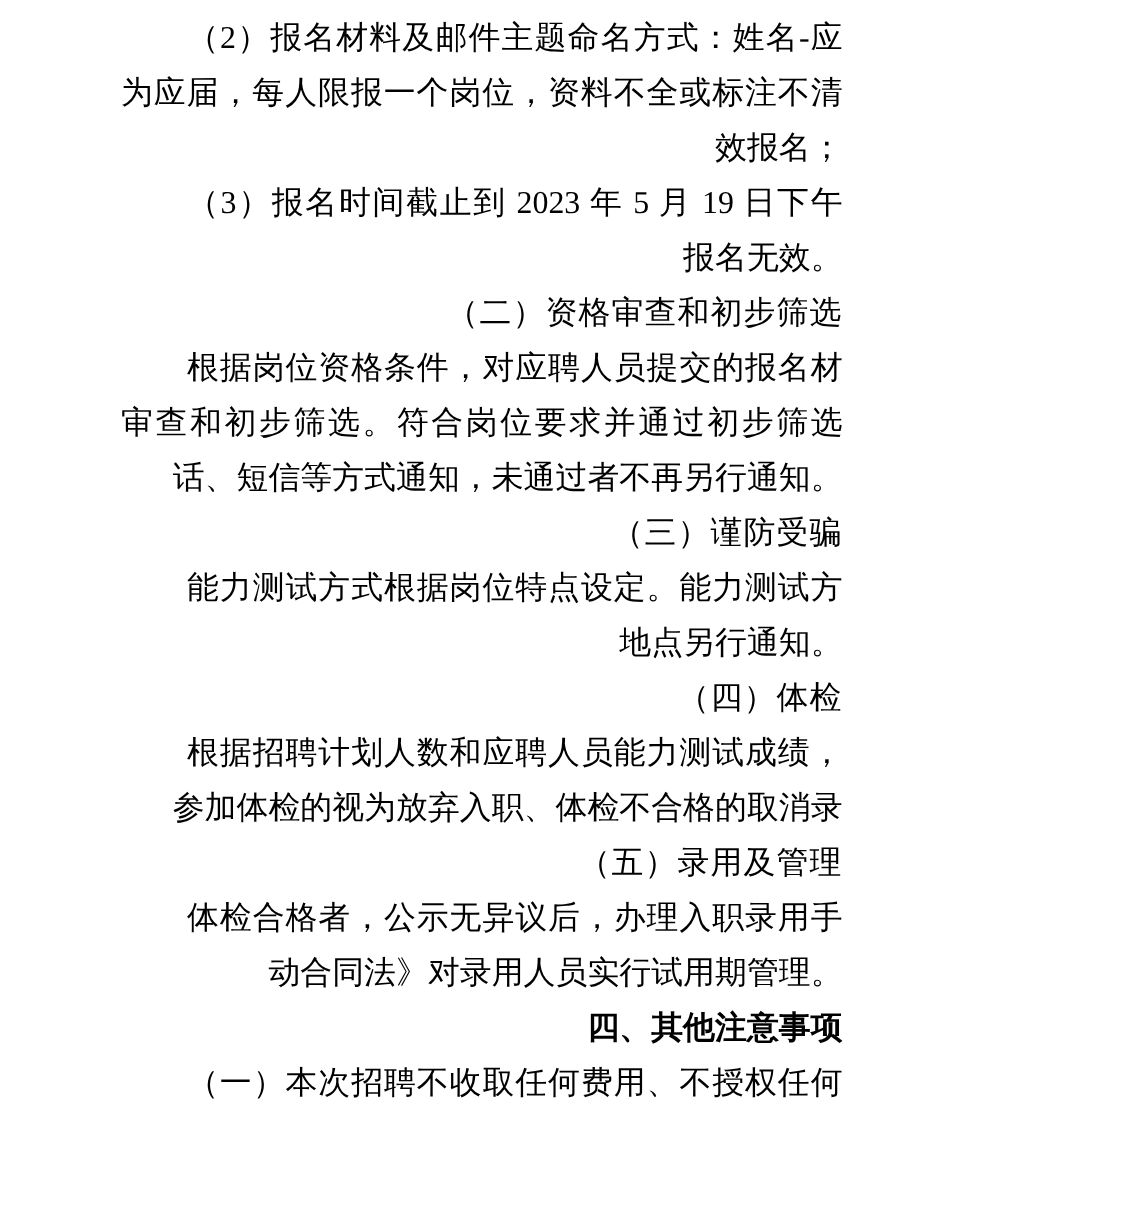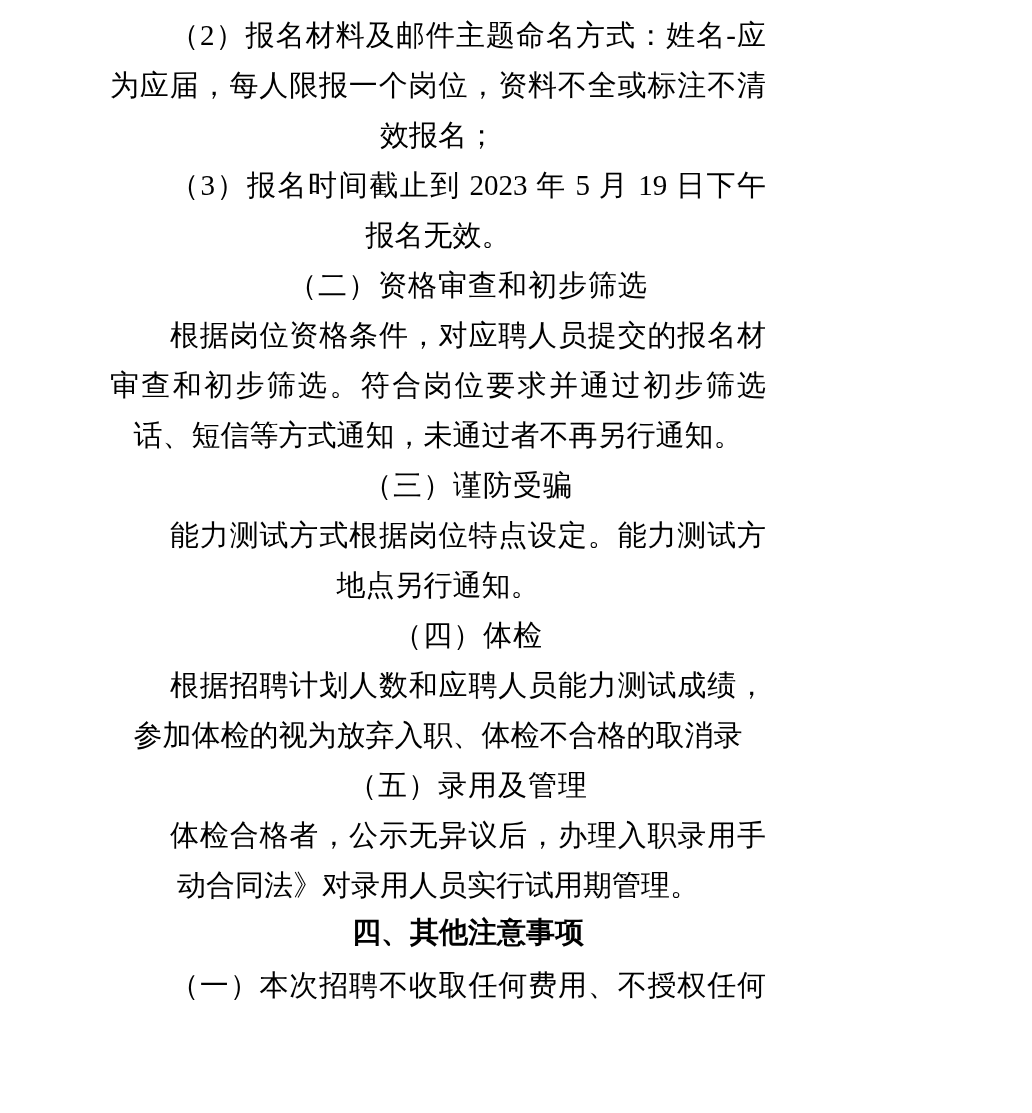--- a/index.html
+++ b/index.html
@@ -19,35 +19,35 @@
     padding: 10px 107px 0 110px;
     background: #ffffff;
   }
   .line {
     font-family: "Liberation Serif", "DejaVu Serif", serif;
     font-size: 29px;
     line-height: 50px;
     height: 50px;
     color: #000000;
     overflow: hidden;
-    text-align: center;
+    text-align: right;
   }
   .line.justify {
     text-align: justify;
     text-align-last: justify;
   }
   .line.indent {
     padding-left: 60px;
   }
   .line.heading-kai {
     font-family: Liberation Serif, serif;
     letter-spacing: 1px;
   }
   .line.heading-hei {
-    font-family: Liberation Mono, monospace;
+    font-family: Liberation Serif, serif;
     font-weight: bold;
   }
 </style>
 </head>
 <body>
 
 <div class="page">
     <div class="line paragraph justify indent">（2）报名材料及邮件主题命名方式：姓名-应聘岗位-是否</div>
     <div class="line paragraph justify">为应届，每人限报一个岗位，资料不全或标注不清晰者视为无</div>
     <div class="line paragraph">效报名；</div>

